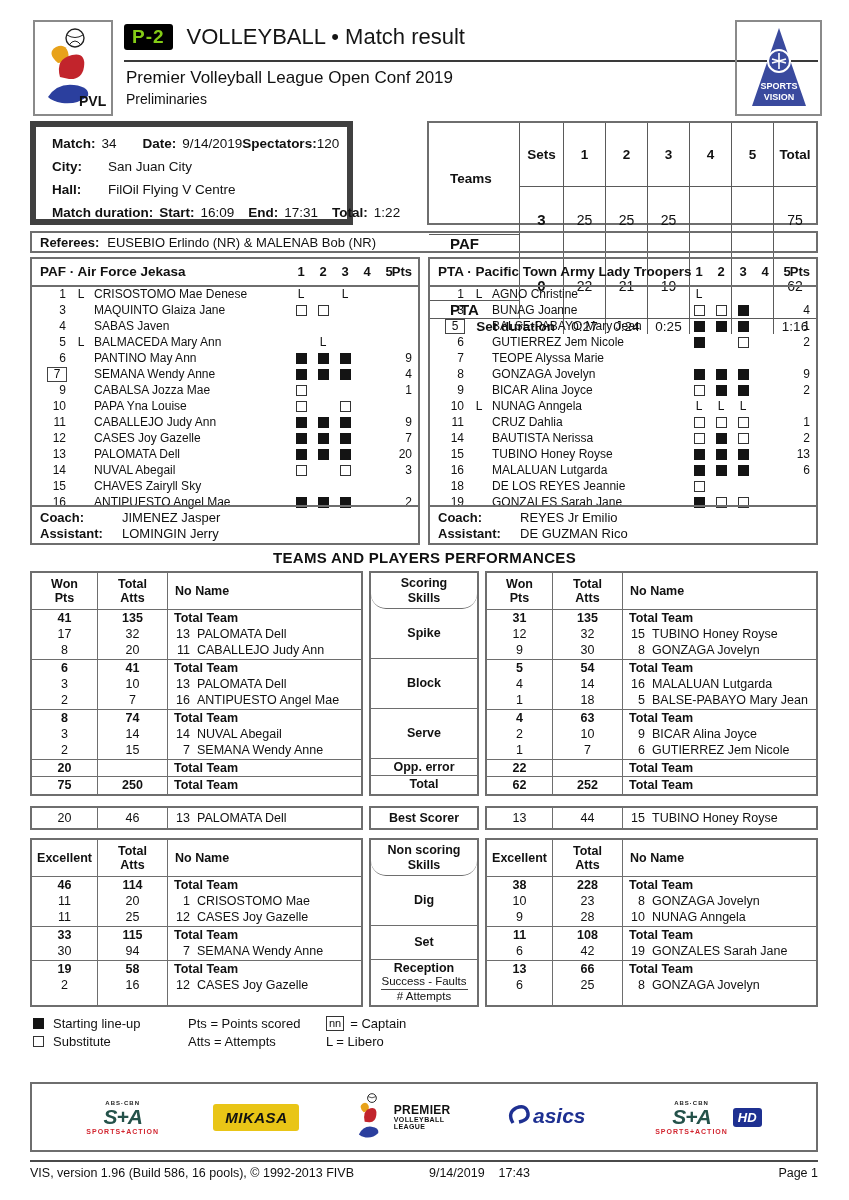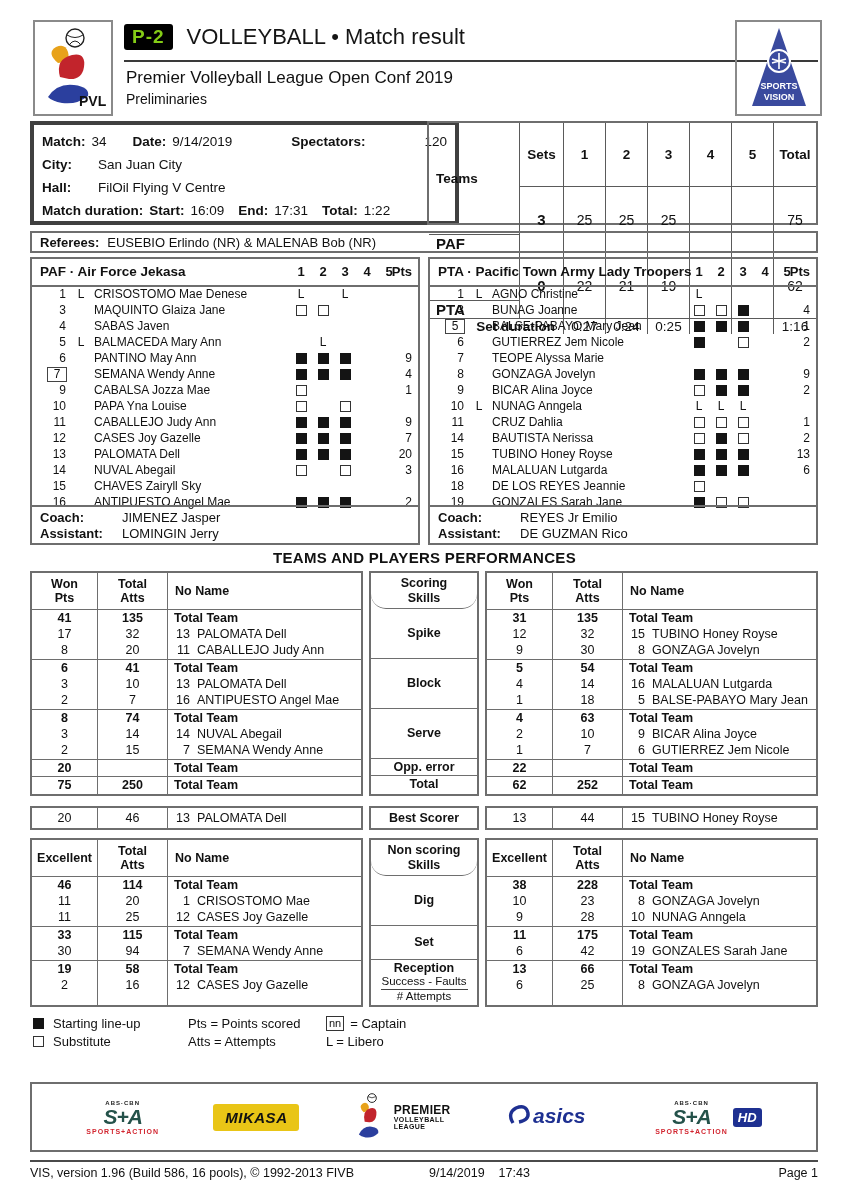--- a/index.html
+++ b/index.html
@@ -10,33 +10,33 @@
   .hdr-logo-box{left:33px;top:20px;width:76px;height:92px;border:2px solid #8a8a8a;display:flex;align-items:center;justify-content:center;}
   .hdr-sv-box{left:735px;top:20px;width:83px;height:92px;border:2px solid #8a8a8a;display:flex;align-items:center;justify-content:center;}
   .hdr-titlerow{left:124px;top:24px;display:flex;align-items:center;gap:14px;}
   .p2-badge{background:#000;color:#84cc16;font-weight:bold;font-size:19px;padding:2px 8px;border-radius:3px;letter-spacing:1px;}
   .hdr-title{font-size:22px;color:#151515;}
   .hdr-rule{left:124px;top:60px;width:694px;border-top:2px solid #3a3a3a;height:0;}
   .hdr-league{left:126px;top:68px;font-size:17px;}
   .hdr-phase{left:126px;top:91px;font-size:14px;}
 
   
-  .match-box{left:30px;top:121px;width:429px;height:104px;font-size:13.5px;padding:5px 8px;box-sizing:border-box;border:4px solid #404040;}
+  .match-box{left:30px;top:121px;width:323px;height:104px;font-size:13.5px;padding:5px 16px;box-sizing:border-box;border:6px solid #404040;}
   .mi-line{display:flex;align-items:center;height:23px;white-space:nowrap;}
   .mi-line b{font-weight:bold;}
   .sp{flex:1;}
   .g6{margin-right:6px;} .g14{margin-right:14px;} .g26{margin-right:26px;}
 
   
   .res-table{left:427px;top:121px;width:391px;height:104px;border:2px solid #6e6e6e;display:grid;grid-template-rows:repeat(4,1fr);box-sizing:border-box;}
   .rt-row{display:grid;grid-template-columns:90px 44px repeat(5,42px) 1fr;}
   .rt-c{border-left:1px solid #5a5a5a;border-top:1px solid #5a5a5a;display:flex;align-items:center;justify-content:center;font-size:14px;}
   .rt-row .rt-c:first-child{border-left:none;}
   .rt-row.head .rt-c{border-top:none;font-weight:bold;font-size:13.5px;}
-  .rt-c.t{justify-content:flex-start;padding-left:7px;margin-top:48px;}
+  .rt-c.t{justify-content:flex-start;padding-left:21px;margin-top:48px;}
   .rt-c.team{font-weight:bold;font-size:15px;}
   .rt-c.sets{font-weight:bold;font-size:15px;}
   .rt-c.durlab{grid-column:span 2;justify-content:flex-end;padding-right:8px;font-weight:bold;font-size:13.5px;border-left:none;}
   .rt-c.sm{font-size:13.5px;}
 
   
   .ref-box{left:30px;top:231px;width:788px;height:22px;border:2px solid #6e6e6e;display:flex;align-items:center;padding-left:8px;box-sizing:border-box;font-size:13px;white-space:nowrap;}
   .ref-box b{margin-right:8px;}
 
   
@@ -1056,21 +1056,21 @@
             <div class="st-line"><span class="st-no">8</span><span>GONZAGA Jovelyn</span></div>
             <div class="st-line"><span class="st-no">10</span><span>NUNAG Anngela</span></div>
           </div>
         </div>
       <div class="stat-group g2">
           <div class="st-col st-won">
             <div class="st-line b">11</div>
             <div class="st-line">6</div>
           </div>
           <div class="st-col st-atts">
-            <div class="st-line b">175</div>
+            <div class="st-line b">108</div>
             <div class="st-line">42</div>
           </div>
           <div class="st-col st-names">
             <div class="st-line b tt">Total Team</div>
             <div class="st-line"><span class="st-no">19</span><span>GONZALES Sarah Jane</span></div>
           </div>
         </div>
       <div class="stat-group gR">
           <div class="st-col st-won">
             <div class="st-line b">13</div>

